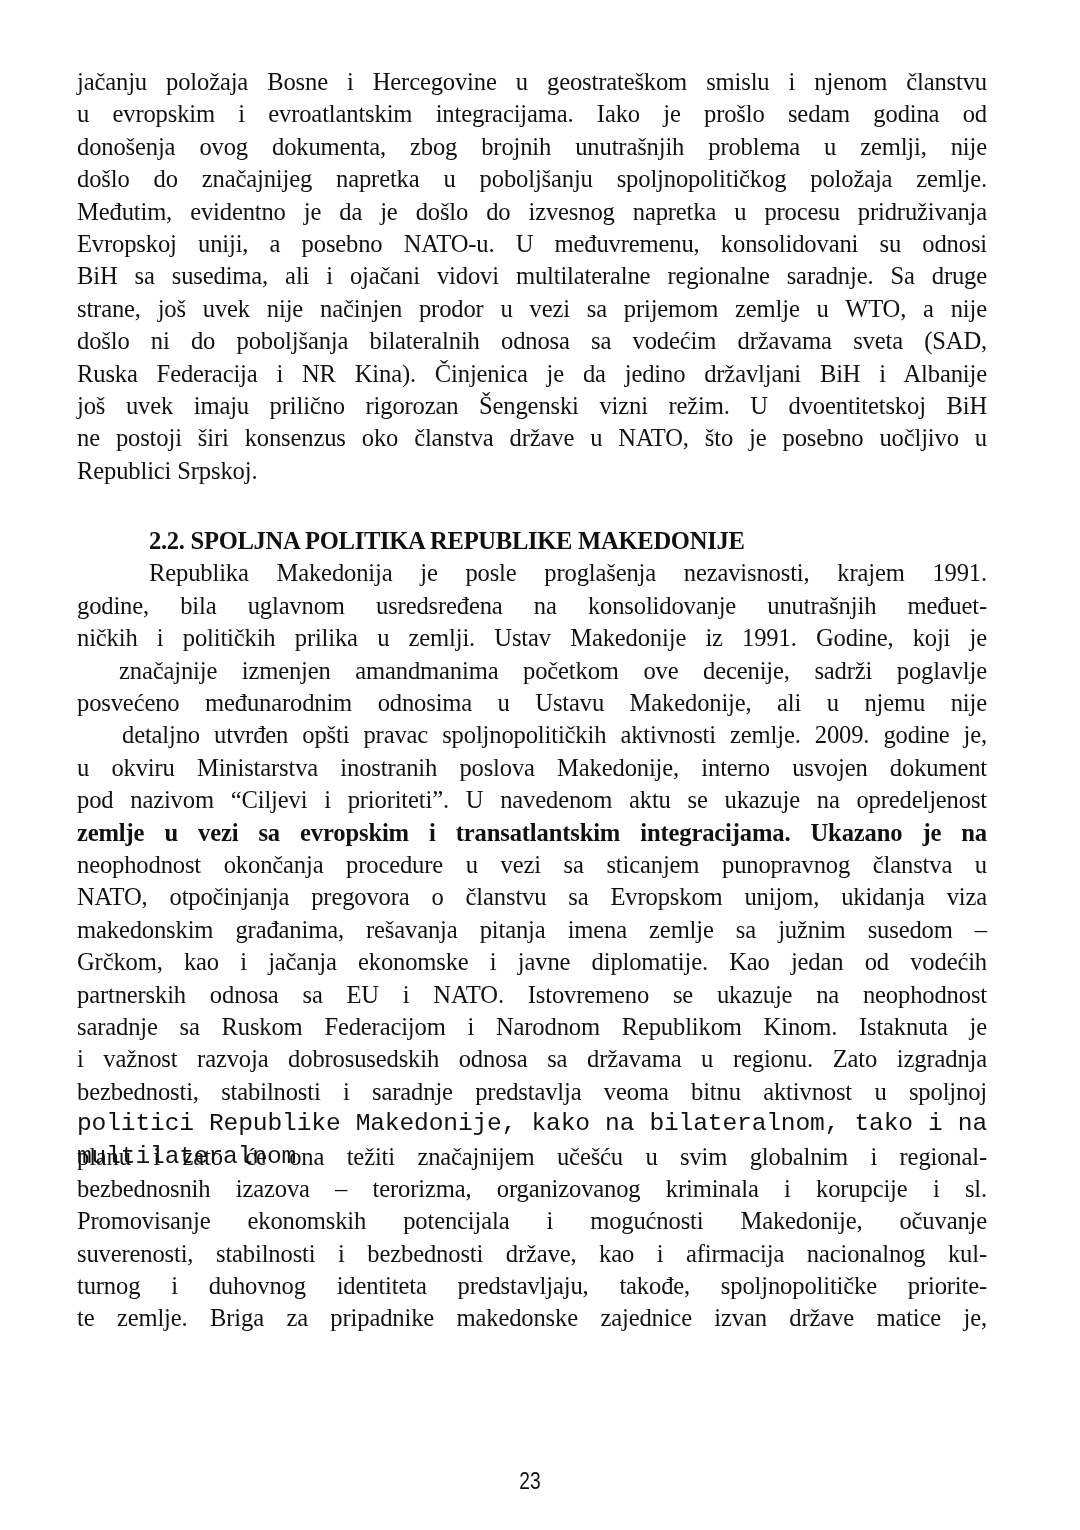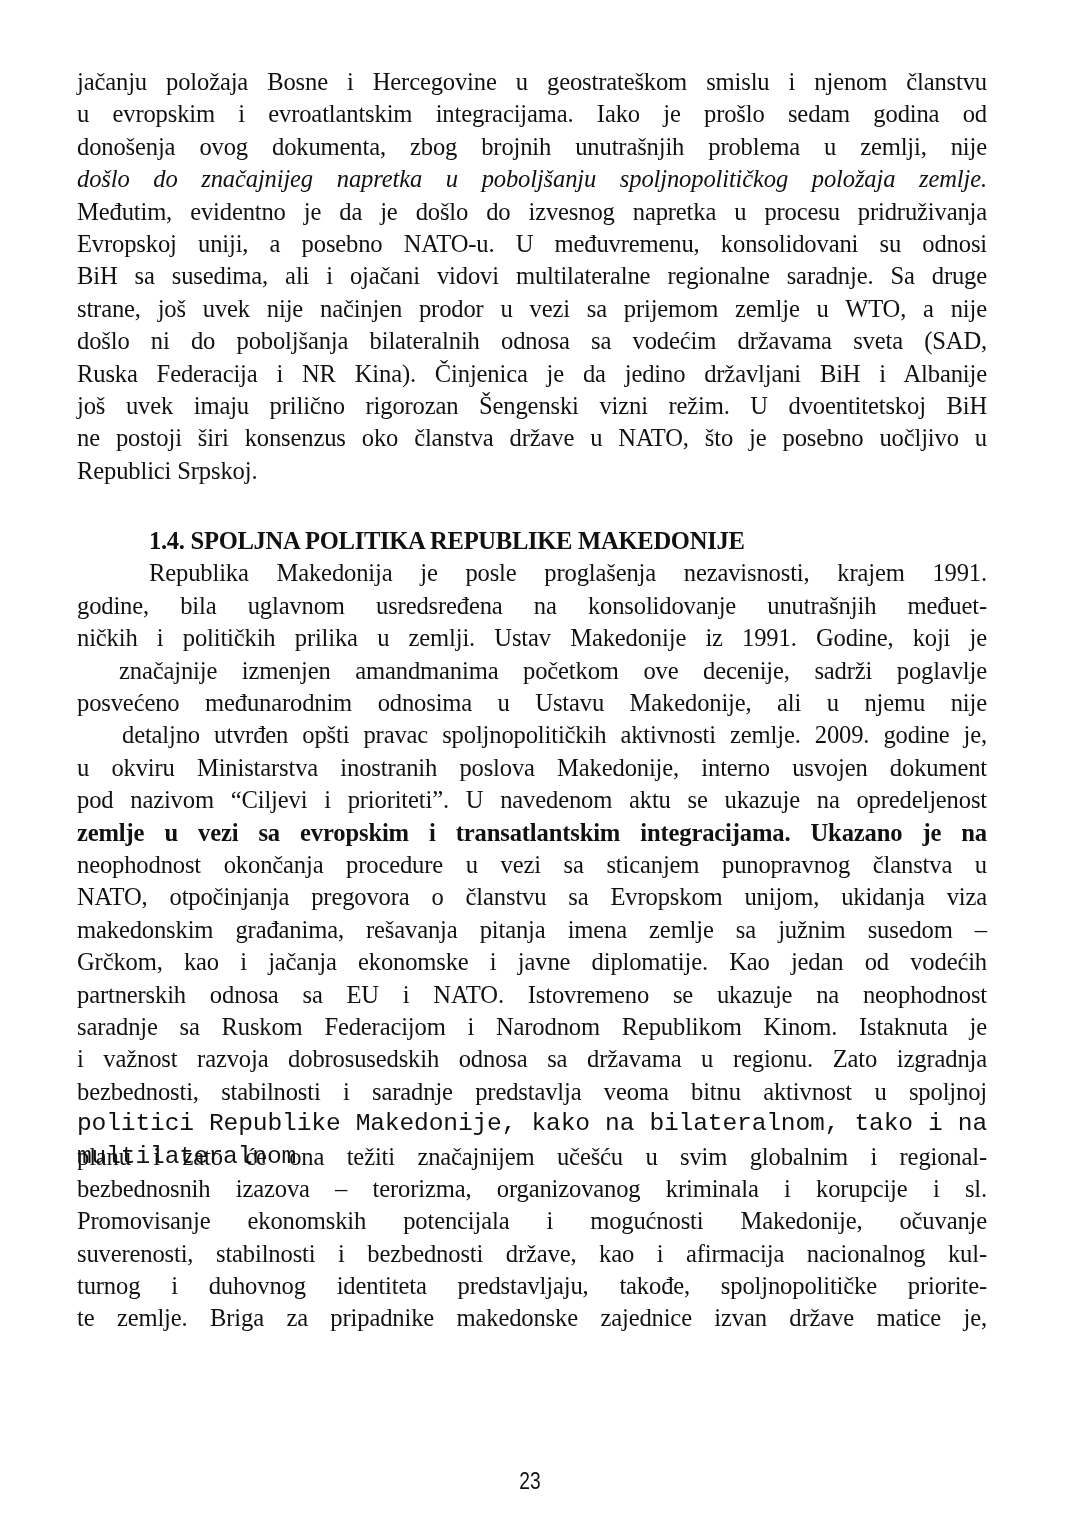--- a/index.html
+++ b/index.html
@@ -65,35 +65,35 @@
     }
   </style>
 </head>
 <body>
 
 <div class="page">
   <div>
     <span class="line" style="white-space: normal;">jačanju položaja Bosne i Hercegovine u geostrateškom smislu i njenom članstvu</span>
     <span class="line" style="white-space: normal;">u evropskim i evroatlantskim integracijama. Iako je prošlo sedam godina od</span>
     <span class="line" style="white-space: normal;">donošenja ovog dokumenta, zbog brojnih unutrašnjih problema u zemlji, nije</span>
-    <span class="line" style="white-space: normal; font-style: italic;">došlo do značajnijeg napretka u poboljšanju spoljnopolitičkog položaja zemlje.</span>
+    <span class="line" style="white-space: normal;">došlo do značajnijeg napretka u poboljšanju spoljnopolitičkog položaja zemlje.</span>
     <span class="line" style="white-space: normal;">Međutim, evidentno je da je došlo do izvesnog napretka u procesu pridruživanja</span>
     <span class="line" style="white-space: normal;">Evropskoj uniji, a posebno NATO-u. U međuvremenu, konsolidovani su odnosi</span>
     <span class="line" style="white-space: normal;">BiH sa susedima, ali i ojačani vidovi multilateralne regionalne saradnje. Sa druge</span>
     <span class="line" style="white-space: normal;">strane, još uvek nije načinjen prodor u vezi sa prijemom zemlje u WTO, a nije</span>
     <span class="line" style="white-space: normal;">došlo ni do poboljšanja bilateralnih odnosa sa vodećim državama sveta (SAD,</span>
     <span class="line" style="white-space: normal;">Ruska Federacija i NR Kina). Činjenica je da jedino državljani BiH i Albanije</span>
     <span class="line" style="white-space: normal;">još uvek imaju prilično rigorozan Šengenski vizni režim. U dvoentitetskoj BiH</span>
     <span class="line" style="white-space: normal;">ne postoji širi konsenzus oko članstva države u NATO, što je posebno uočljivo u</span>
     <span class="line last" style="white-space: normal;">Republici Srpskoj.</span>
   </div>
 
   <div class="para-gap"></div>
 
-  <h2 class="heading" style="margin:0;">1.4. SPOLJNA POLITIKA REPUBLIKE MAKEDONIJE</h2>
+  <h2 class="heading" style="margin:0;">2.2. SPOLJNA POLITIKA REPUBLIKE MAKEDONIJE</h2>
 
   <div>
     <span class="line indent" style="white-space: normal;">Republika Makedonija je posle proglašenja nezavisnosti, krajem 1991.</span>
     <span class="line" style="white-space: normal;">godine, bila uglavnom usredsređena na konsolidovanje unutrašnjih međuet-</span>
     <span class="line" style="white-space: normal;">ničkih i političkih prilika u zemlji. Ustav Makedonije  iz 1991. Godine, koji je</span>
     <span class="line" style="white-space: normal; margin-left: 42px;">značajnije izmenjen amandmanima početkom ove decenije, sadrži poglavlje</span>
     <span class="line" style="white-space: normal;">posvećeno međunarodnim odnosima u Ustavu Makedonije, ali u njemu nije</span>
     <span class="line" style="white-space: normal; margin-left: 45px;">detaljno utvrđen opšti pravac spoljnopolitičkih aktivnosti zemlje. 2009. godine je,</span>
     <span class="line" style="white-space: normal;">u okviru Ministarstva inostranih poslova Makedonije, interno usvojen dokument</span>
     <span class="line" style="white-space: normal;">pod nazivom “Ciljevi i prioriteti”. U navedenom aktu se ukazuje na opredeljenost</span>

